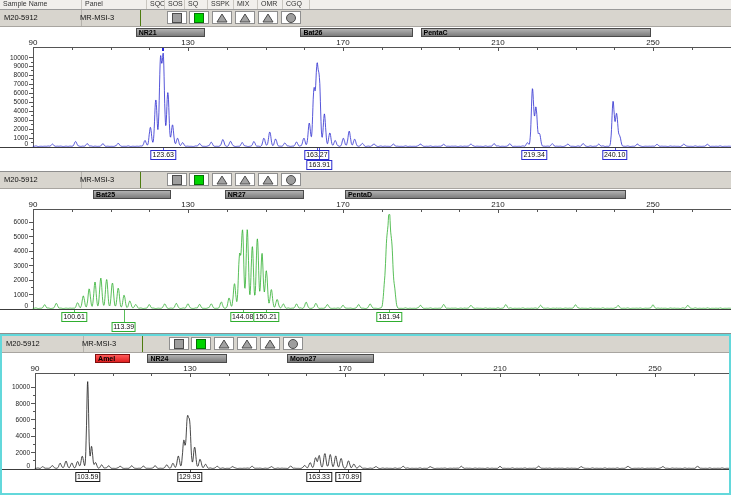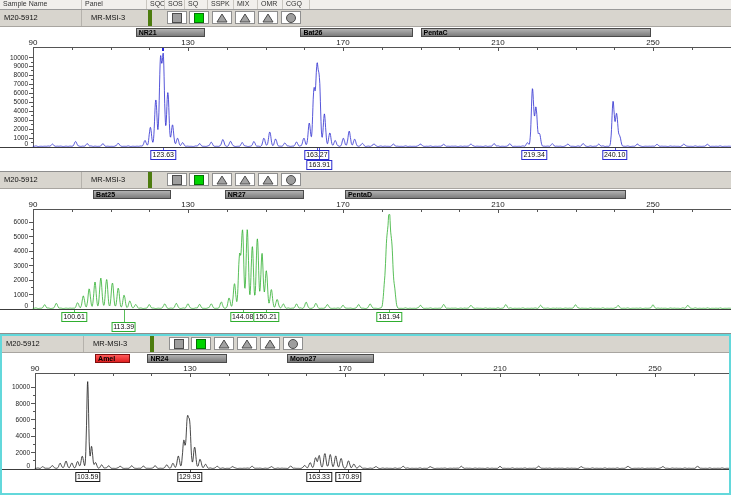--- a/index.html
+++ b/index.html
@@ -15,21 +15,21 @@
   .hc:nth-child(7){width:24px}.hc:nth-child(8){width:25px}.hc:nth-child(9){width:27px}
   .hc.fill{flex:1;border-right:none}
   
   .panel{position:relative;height:162px;background:#fff;box-sizing:border-box}
   .panel.selected{height:161px;border:2px solid #63d8db}
   .samplerow{height:17px;background:#d8d5ce;border-bottom:1px solid #a8a5a0;
              position:relative;box-sizing:border-box;font-size:7.5px;color:#111}
   .scell{position:absolute;top:0;height:16px;line-height:16px;padding-left:4px;
          box-sizing:border-box;white-space:nowrap;overflow:hidden}
   .scell.sname{left:0;width:82px;border-right:1px solid #b5b2ac}
-  .scell.spanel{left:87px;width:65px;border-right:4px solid #4d7c0f}
+  .scell.spanel{left:76px;width:65px;border-right:1px solid #4d7c0f}
   .flagbox{position:absolute;top:1px;width:20px;height:13px;background:#fff;
            border:1px solid #8f8f8f;box-sizing:border-box;display:flex;
            align-items:center;justify-content:center}
   .icon.square-gray{width:8px;height:8px;background:#9e9e9e;border:1px solid #4c4c4c}
   .icon.square-green{width:8px;height:8px;background:#00d400;border:1px solid #067006}
   .icon.circle-gray{width:8px;height:8px;background:#9e9e9e;border:1px solid #4c4c4c;border-radius:50%}
   .markerrow{height:11px;position:relative;background:#fff}
   .marker{position:absolute;top:1px;height:9px;background:linear-gradient(#b2b2b2,#7c7c7c);
           border:1px solid #4a4a4a;box-sizing:border-box;font-size:7px;font-weight:bold;
           line-height:7px;color:#000;padding-left:2px;overflow:hidden;white-space:nowrap}

